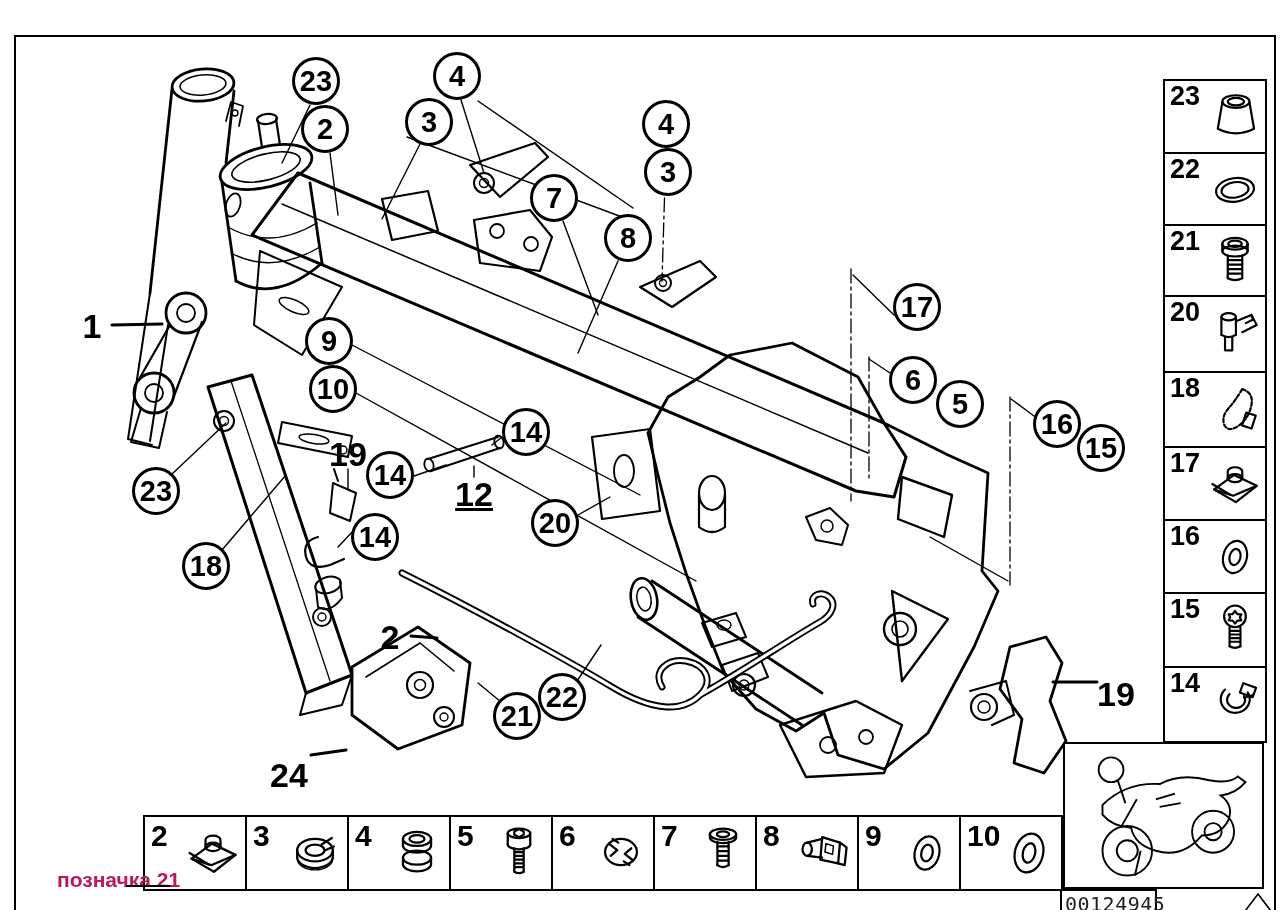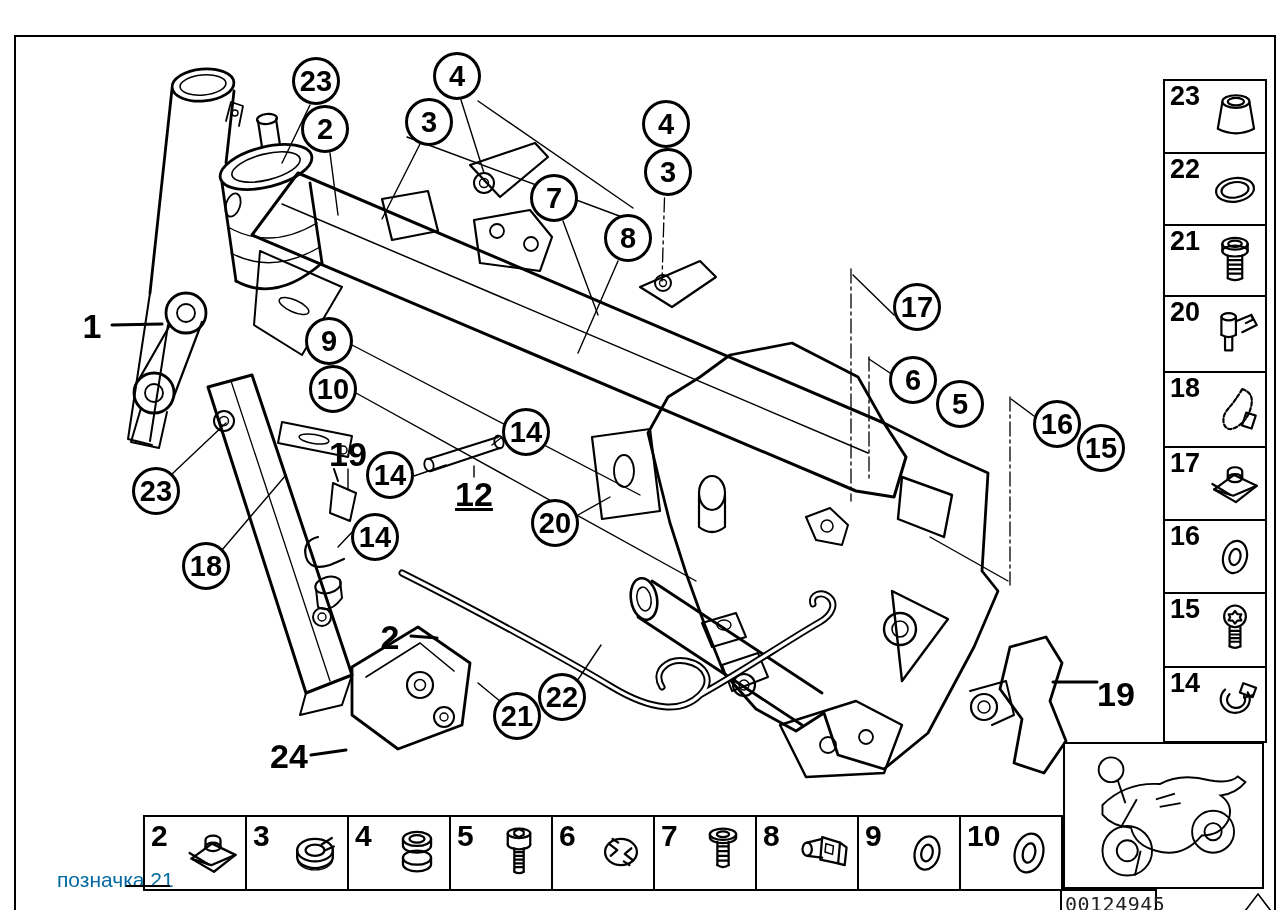--- a/index.html
+++ b/index.html
@@ -18,21 +18,21 @@
   .side-icon{position:absolute;right:1px;top:50%;transform:translateY(-50%);line-height:0;}
   .strip-num{position:absolute;left:6px;top:2px;font-weight:bold;font-size:30px;}
   .strip-icon{position:absolute;right:2px;top:50%;transform:translateY(-50%);line-height:0;}
   .moto-box{position:absolute;left:1063px;top:717px;width:201px;height:147px;border:2px solid #000;
             box-sizing:border-box;background:#fff;z-index:10;line-height:0;}
   .pn-box{position:absolute;left:1060px;top:864px;width:97px;height:29px;border:2px solid #000000;
           box-sizing:border-box;background:#fff;z-index:10;display:flex;align-items:center;
           font-family:"DejaVu Sans Mono",monospace;font-size:20px;letter-spacing:0.5px;color:#222;
           padding-left:3px;}
   .nav-triangle{position:absolute;left:1238px;top:864px;width:40px;height:30px;z-index:10;line-height:0;}
-  .wm1{position:absolute;left:57px;top:843px;color:#0369a1;font-weight:normal;font-size:21px;z-index:30;}
+  .wm1{position:absolute;left:57px;top:843px;color:#be185d;font-weight:bold;font-size:21px;z-index:30;}
   .wm2{position:absolute;left:16px;top:864px;color:#7d7d7d;font-weight:bold;font-size:25px;z-index:30;}
   .line-patch{position:absolute;left:126px;top:860px;width:44px;height:2px;background:#000;z-index:31;}
 </style>
 </head>
 <body>
 
 <div class="stage">
 
   <div class="outer-border"></div>
 
@@ -201,21 +201,21 @@
       <div class="balloon" style="left: 531px; top: 474px;">20</div>
       <div class="balloon" style="left: 351px; top: 488px;">14</div>
       <div class="balloon" style="left: 132px; top: 442px;">23</div>
       <div class="balloon" style="left: 182px; top: 517px;">18</div>
       <div class="balloon" style="left: 538px; top: 648px;">22</div>
       <div class="balloon" style="left: 493px; top: 667px;">21</div>
       <div class="plain-label" style="left: 92px; top: 301px;">1</div>
       <div class="plain-label" style="left: 348px; top: 429px;">19</div>
       <div class="plain-label" style="left: 474px; top: 469px; text-decoration: underline;">12</div>
       <div class="plain-label" style="left: 390px; top: 612px;">2</div>
-      <div class="plain-label" style="left: 289px; top: 731px;">24</div>
+      <div class="plain-label" style="left: 289px; top: 750px;">24</div>
       <div class="plain-label" style="left: 1116px; top: 669px;">19</div>
     </div>
 
   <div id="sidebar">
       <div class="side-box" style="left: 1163px; top: 54px; width: 104px; height: 75px;">
         <span class="side-num">23</span>
         <span class="side-icon"><svg viewBox="0 0 64 64" width="58" height="58" fill="none" stroke="#000" stroke-width="2.4" stroke-linejoin="round" stroke-linecap="round">
             <ellipse cx="33" cy="15" rx="15" ry="7"></ellipse>
             <ellipse cx="33" cy="15" rx="9" ry="4.2"></ellipse>
             <path d="M18,16 L13,45 Q33,55 53,45 L48,16"></path>

